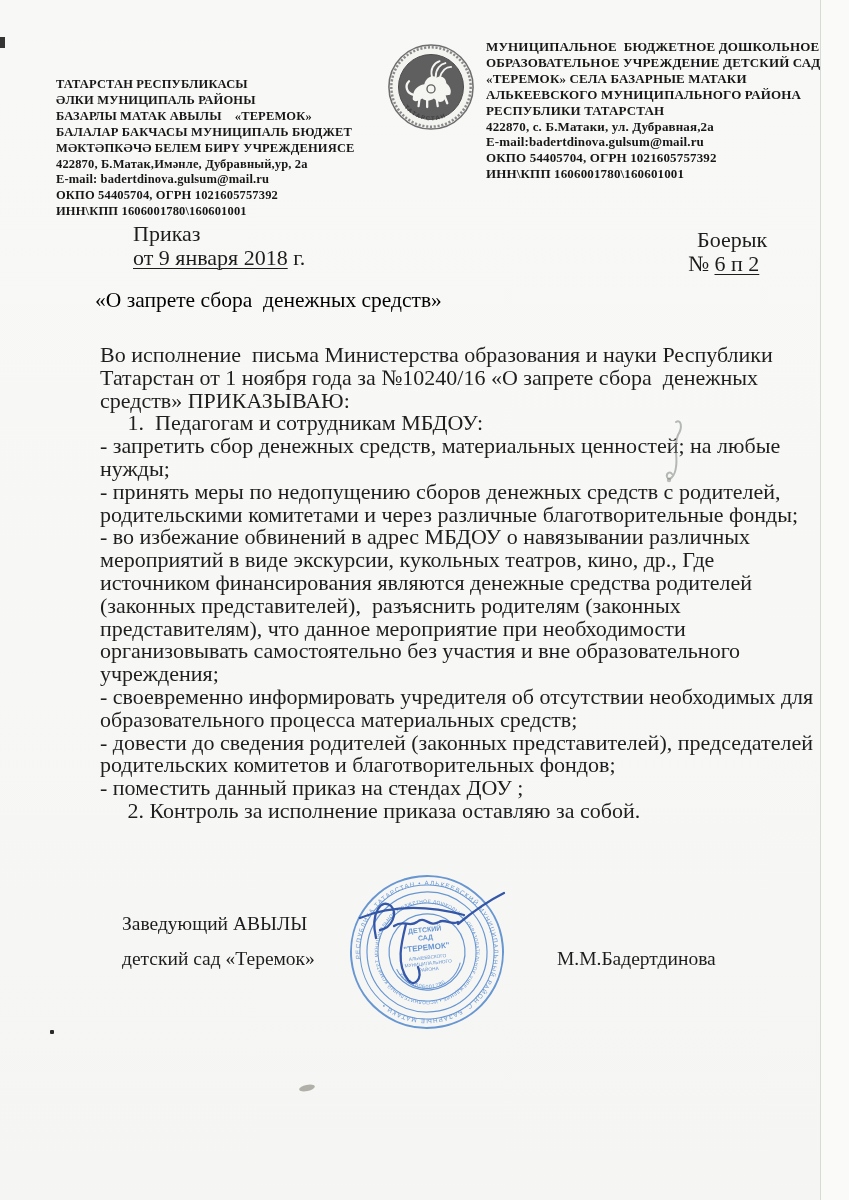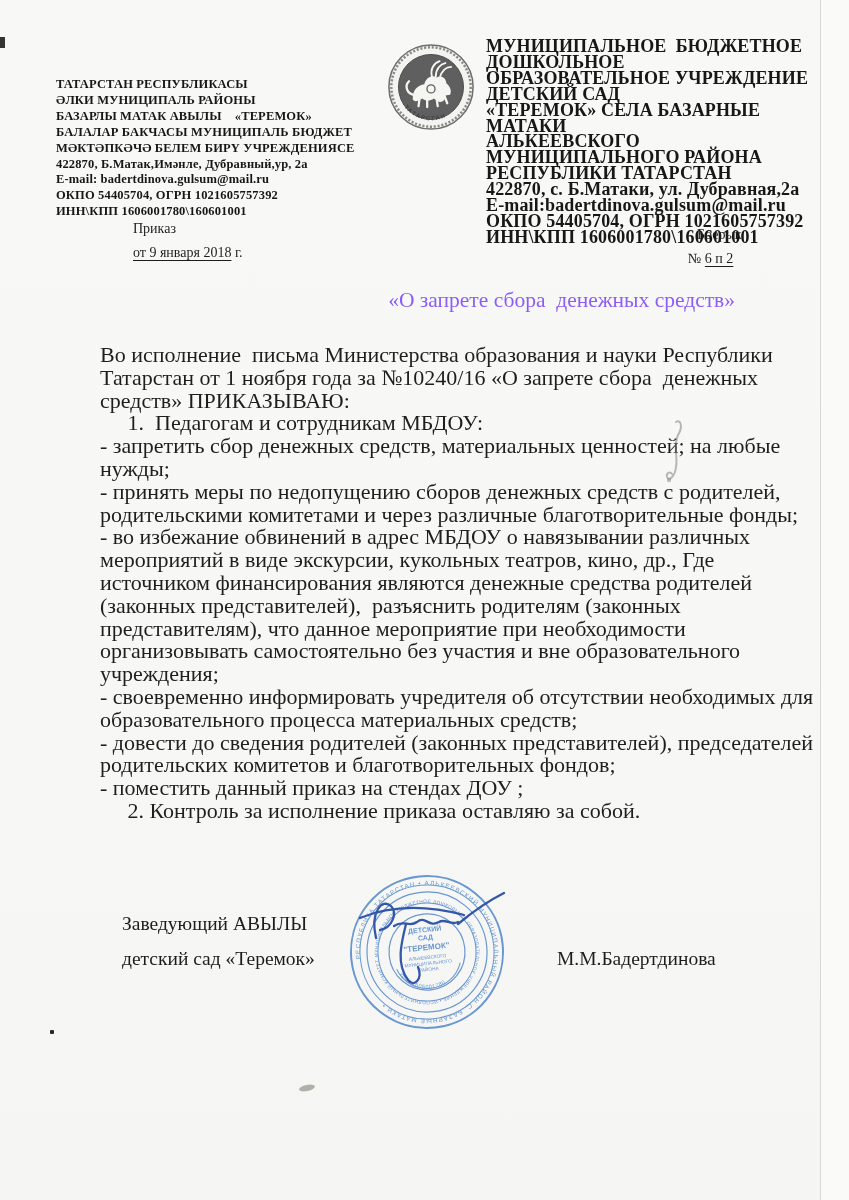--- a/index.html
+++ b/index.html
@@ -21,35 +21,35 @@
     background: #fafbf8;
   }
   
   .hdr-left {
     position: absolute; left: 56px; top: 31px; width: 365px;
     font-weight: bold; font-size: 12.5px; line-height: 15.9px;
     letter-spacing: 0.15px; white-space: pre-wrap; color: #171717; margin-top: 46px;
   }
   .hdr-right {
     position: absolute; left: 486px; top: 39px; width: 350px;
-    font-weight: bold; font-size: 18px; line-height: 15.9px;
+    font-weight: bold; font-size: 13px; line-height: 15.9px;
     letter-spacing: 0.15px; white-space: pre-wrap; color: #171717;
   }
   .logo { position: absolute; left: 387px; top: 43px; width: 88px; height: 88px; }
   
-  .ord { position: absolute; font-size: 14px; white-space: pre-wrap; }
+  .ord { position: absolute; font-size: 22px; white-space: pre-wrap; }
   .ord-label-ru   { left: 133px; top: 221px; }
   .ord-date      { left: 133px; top: 245px; }
   .ord-label-tt   { left: 697px; top: 227px; }
   .ord-number    { left: 688px; top: 251px; }
   .u { text-decoration: underline; text-underline-offset: 3px; text-decoration-thickness: 1px; font-family: Liberation Serif, serif; }
   
   .doc-title {
     position: absolute; left: 95px; top: 288px; width: 640px;
-    text-align: right; font-size: 21.5px; white-space: pre-wrap; color: #8b5cf6;
+    text-align: left; font-size: 21.5px; white-space: pre-wrap; color: #000000;
   }
   
   .doc-body {
     position: absolute; left: 100px; top: 344px; width: 720px;
     font-size: 22px; line-height: 22.8px; color: #1e1e1e;
   }
   .body-line { white-space: pre-wrap; }
   
   .sig-line { position: absolute; font-size: 19.5px; white-space: pre-wrap; }
   .sig-pos-1 { left: 122px; top: 913px; }

